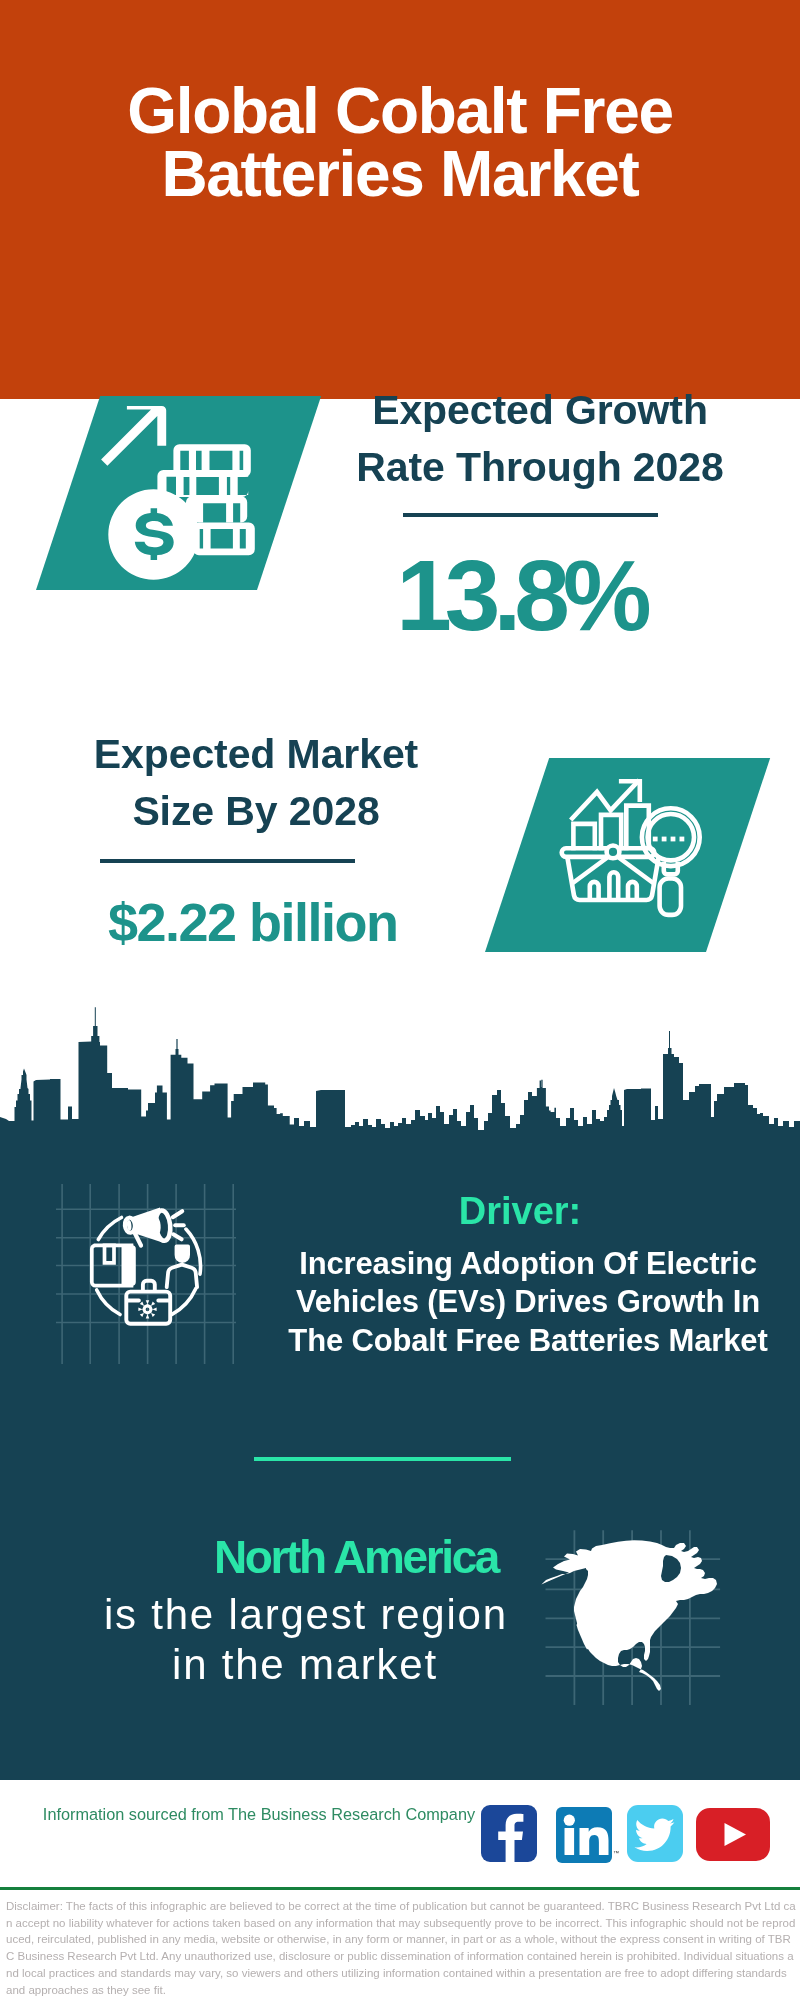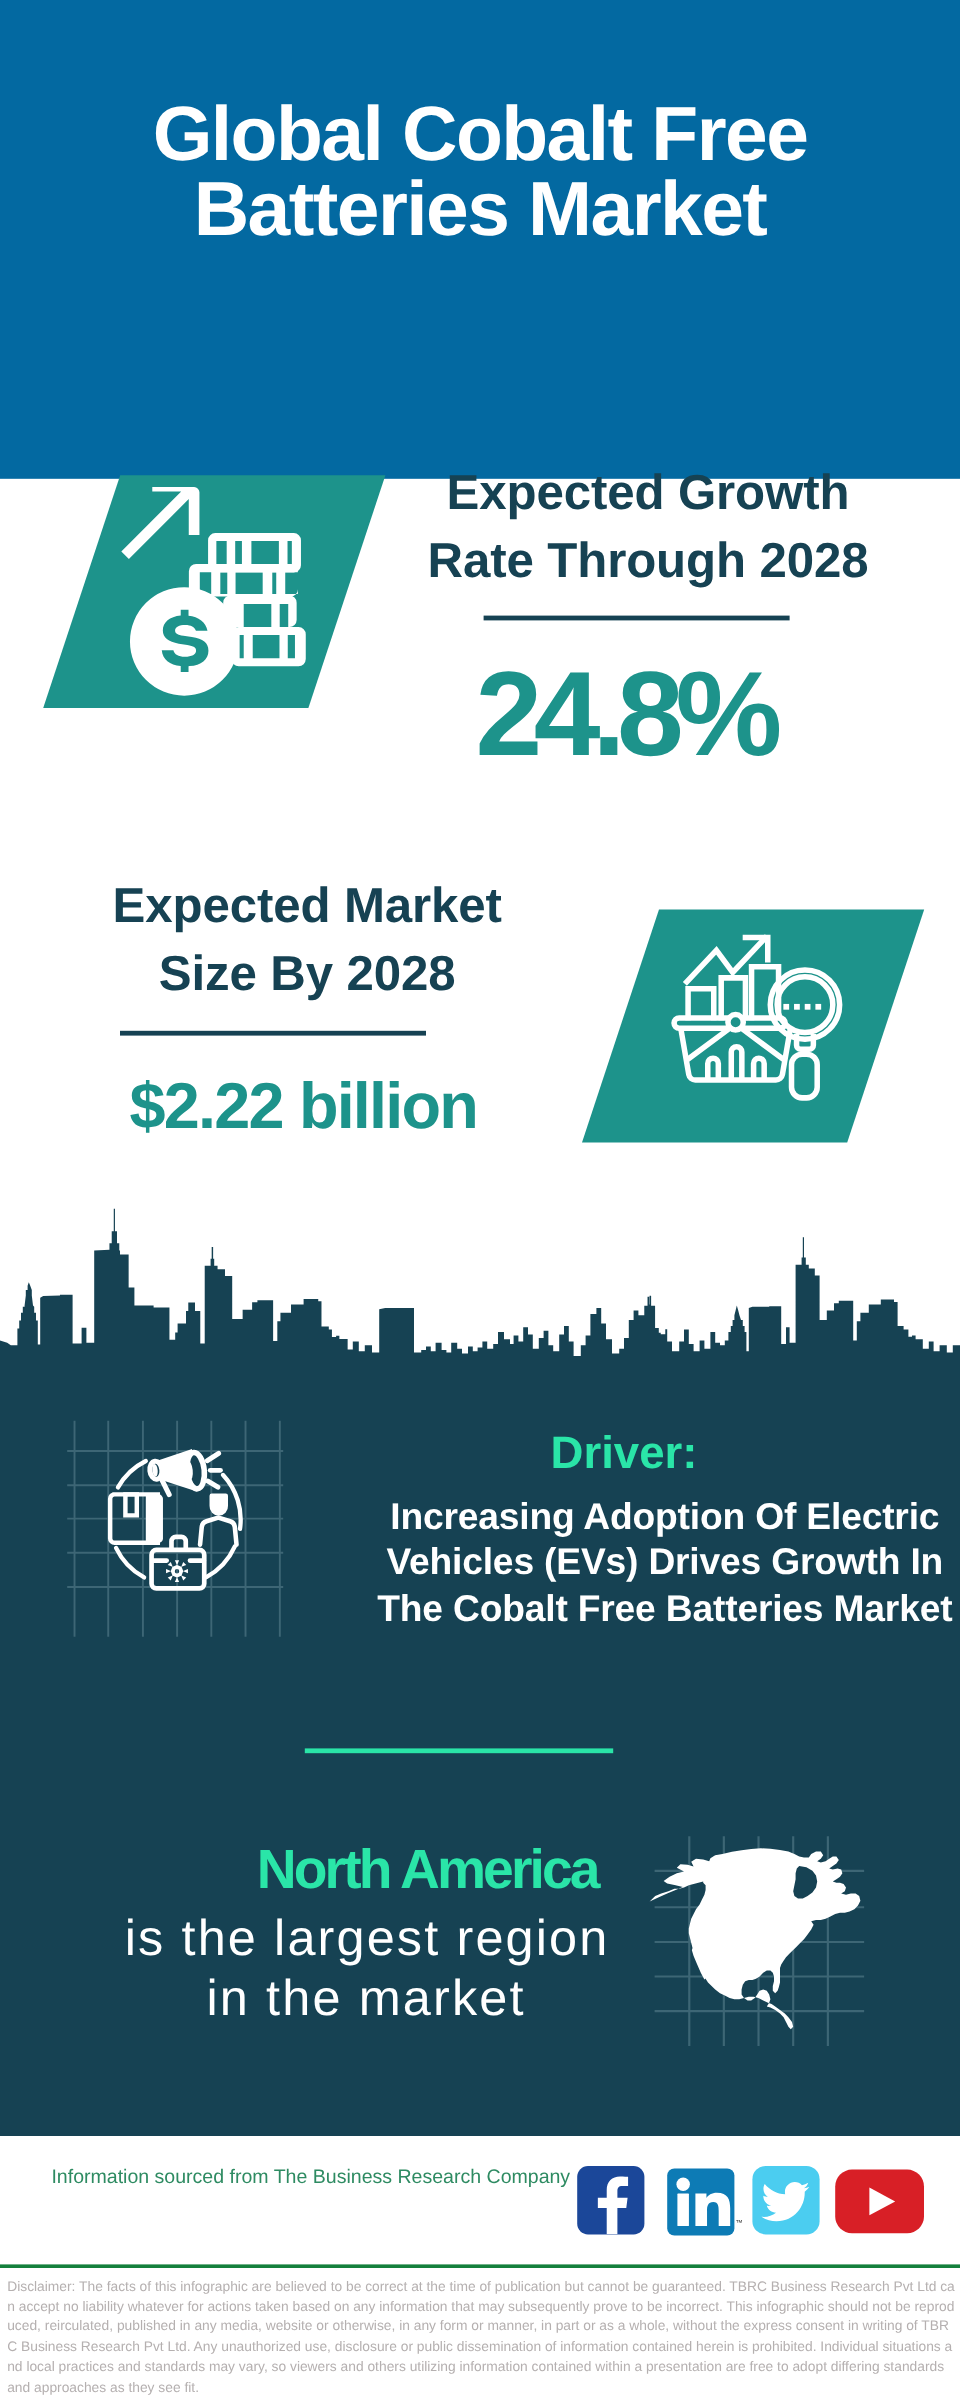--- a/index.html
+++ b/index.html
@@ -1,21 +1,21 @@
 <!DOCTYPE html>
 <html><head>
 <meta charset="utf-8">
 <style>
   * { margin:0; padding:0; box-sizing:border-box; }
   html,body { width:800px; height:2000px; }
   body { font-family:"Liberation Sans", sans-serif; background:#ffffff; -webkit-font-smoothing:antialiased; }
   .page { position:relative; width:800px; height:2000px; overflow:hidden; background:#fff; }
 
   
-  .header { position:absolute; left:0; top:0; width:800px; height:399px; background:#0369a1; }
+  .header { position:absolute; left:0; top:0; width:800px; height:399px; background:#c2410c; }
   .header-title { position:absolute; left:100px; top:80px; width:600px; text-align:center; color:#ffffff;
      font-size:64px; font-weight:bold; line-height:63px; letter-spacing:-1.3px; }
 
   
   .para1 { position:absolute; left:36px; top:396px; width:221px; height:194px;
      background:#1d938b; transform:skewX(-18.3deg); transform-origin:bottom left; }
   .icon1 { position:absolute; left:96px; top:392px; width:200px; height:200px; overflow:visible; }
 
   .stat1-title { position:absolute; left:350px; top:382px; width:380px; text-align:center;
      color:#164253; font-size:41px; font-weight:bold; line-height:57px; letter-spacing:-0.1px; }
@@ -36,21 +36,21 @@
 
   
   .darkbody { position:absolute; left:0; top:1130px; width:800px; height:650px; background:#164253; }
   .skyline { position:absolute; left:0; top:1005px; width:800px; height:155px; display:block; }
 
   
   .driver-icon { position:absolute; left:56px; top:1184px; width:180px; height:180px; overflow:visible; }
   .driver-label { position:absolute; left:270px; top:1189px; width:500px; text-align:center;
      color:#2ae5a8; font-size:38px; font-weight:bold; line-height:44px; letter-spacing:0px; }
   .driver-text { position:absolute; left:283px; top:1244.5px; width:490px; text-align:center;
-     color:#ffffff; font-size:31px; font-weight:bold; line-height:38.5px; letter-spacing:-0.15px;margin-left:26px; }
+     color:#ffffff; font-size:31px; font-weight:bold; line-height:38.5px; letter-spacing:-0.15px; }
   .rule3 { position:absolute; left:254px; top:1456.5px; width:257px; height:4px; background:#2ae5a8; }
 
   
   .region-name { position:absolute; left:98px; top:1533.5px; width:400px; text-align:right;
      color:#2ae5a8; font-size:46px; font-weight:bold; line-height:46px; letter-spacing:-2.4px; text-indent:-2.4px; }
   .region-text { position:absolute; left:100px; top:1590px; width:410px; text-align:center;
      color:#ffffff; font-size:42px; font-weight:normal; line-height:50px; letter-spacing:1.78px; text-indent:1.78px; }
   .map-wrap { position:absolute; left:540px; top:1500px; width:220px; height:210px; overflow:visible; }
 
   
@@ -102,21 +102,21 @@
 
       <path d="M199,522.6 h49.8 a6,6 0 0 1 6,6 v20.6 a6,6 0 0 1 -6,6 h-49.8 a6,6 0 0 1 -6,-6 v-20.6 a6,6 0 0 1 6,-6 Z
                M199.7,529.1 v19.4 h3.4 v-19.4 Z M210.6,529.1 v19.4 h22.3 v-19.4 Z M239.8,529.1 v19.4 h6 v-19.4 Z" fill-rule="evenodd"></path>
 
       <path d="M153.5,489.3 a45.2,45.2 0 1 0 0,90.4 a45.2,45.2 0 1 0 0,-90.4 Z
                M150.6,508.2 h6.5 v4.9 c8.4,0.7 14.5,5.4 15.8,12.6 h-9.6 c-1.2,-3.1 -4.1,-4.8 -8.9,-4.8 c-5.1,0 -8.5,1.7 -8.5,4.5 c0,2.4 1.9,3.6 7,4.4 l7,1.1 c9.3,1.5 13.8,4.9 13.8,11.3 c0,7.3 -6,12.1 -15.7,12.9 l-0.9,0.1 v4.8 h-6.5 v-4.9 c-9.2,-0.9 -15.1,-5.7 -15.8,-13.3 h9.7 c0.8,3.6 4.1,5.4 9.6,5.4 c5.7,0 9.3,-1.9 9.3,-5 c0,-2.5 -1.9,-3.7 -7.3,-4.6 l-7.1,-1.2 c-8.8,-1.5 -13.3,-5.1 -13.3,-10.9 c0,-6.9 5.6,-11.6 14.9,-12.5 Z" fill-rule="evenodd"></path>
     </g>
   </svg>
   <div class="stat1-title">Expected Growth Rate Through 2028</div>
   <div class="rule1"></div>
-  <div class="stat1-value">24.8%</div>
+  <div class="stat1-value">13.8%</div>
 
   <div class="para2"></div>
   <svg class="icon2" viewBox="556 764 160 160">
     <g fill="none" stroke="#ffffff" stroke-width="4.6" stroke-linecap="square" stroke-linejoin="miter">
 
       <path d="M572.3,818.3 L597,791.9 L610.6,810.4 L637.5,781.8"></path>
       <path d="M621.2,781.2 h18.6 v18.6"></path>
 
       <path d="M573.4,848 v-24.1 h21.4 v24.1"></path>
       <path d="M601,848 v-33.1 h20.2 v33.1"></path>

